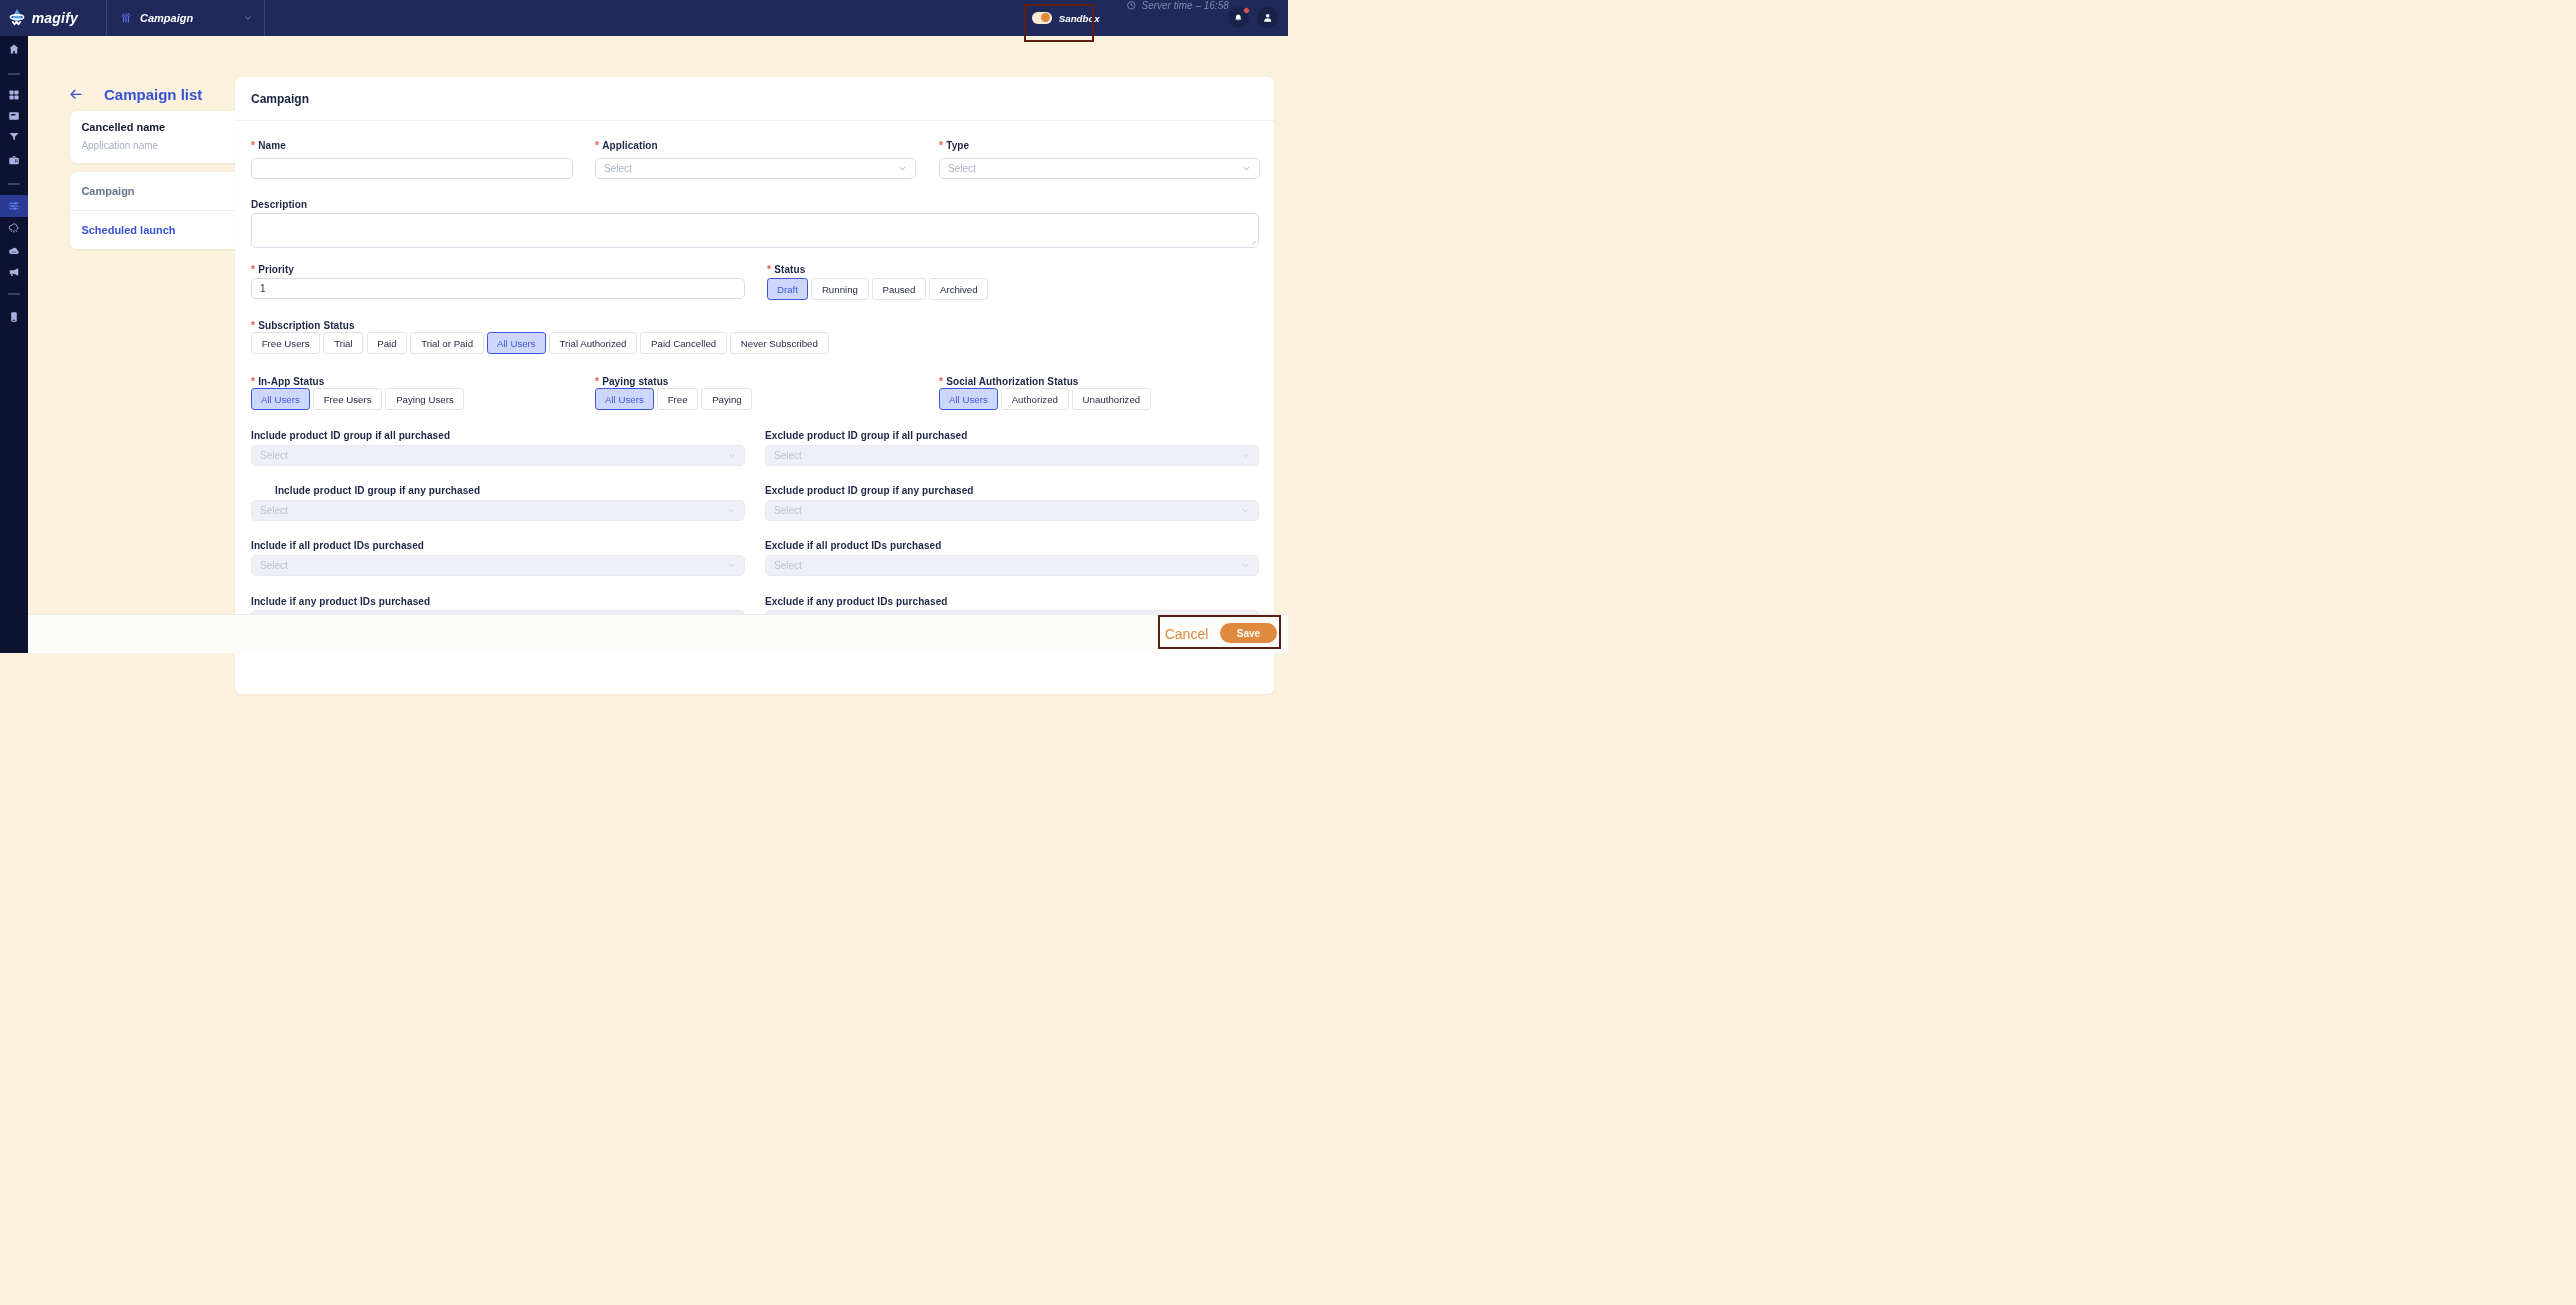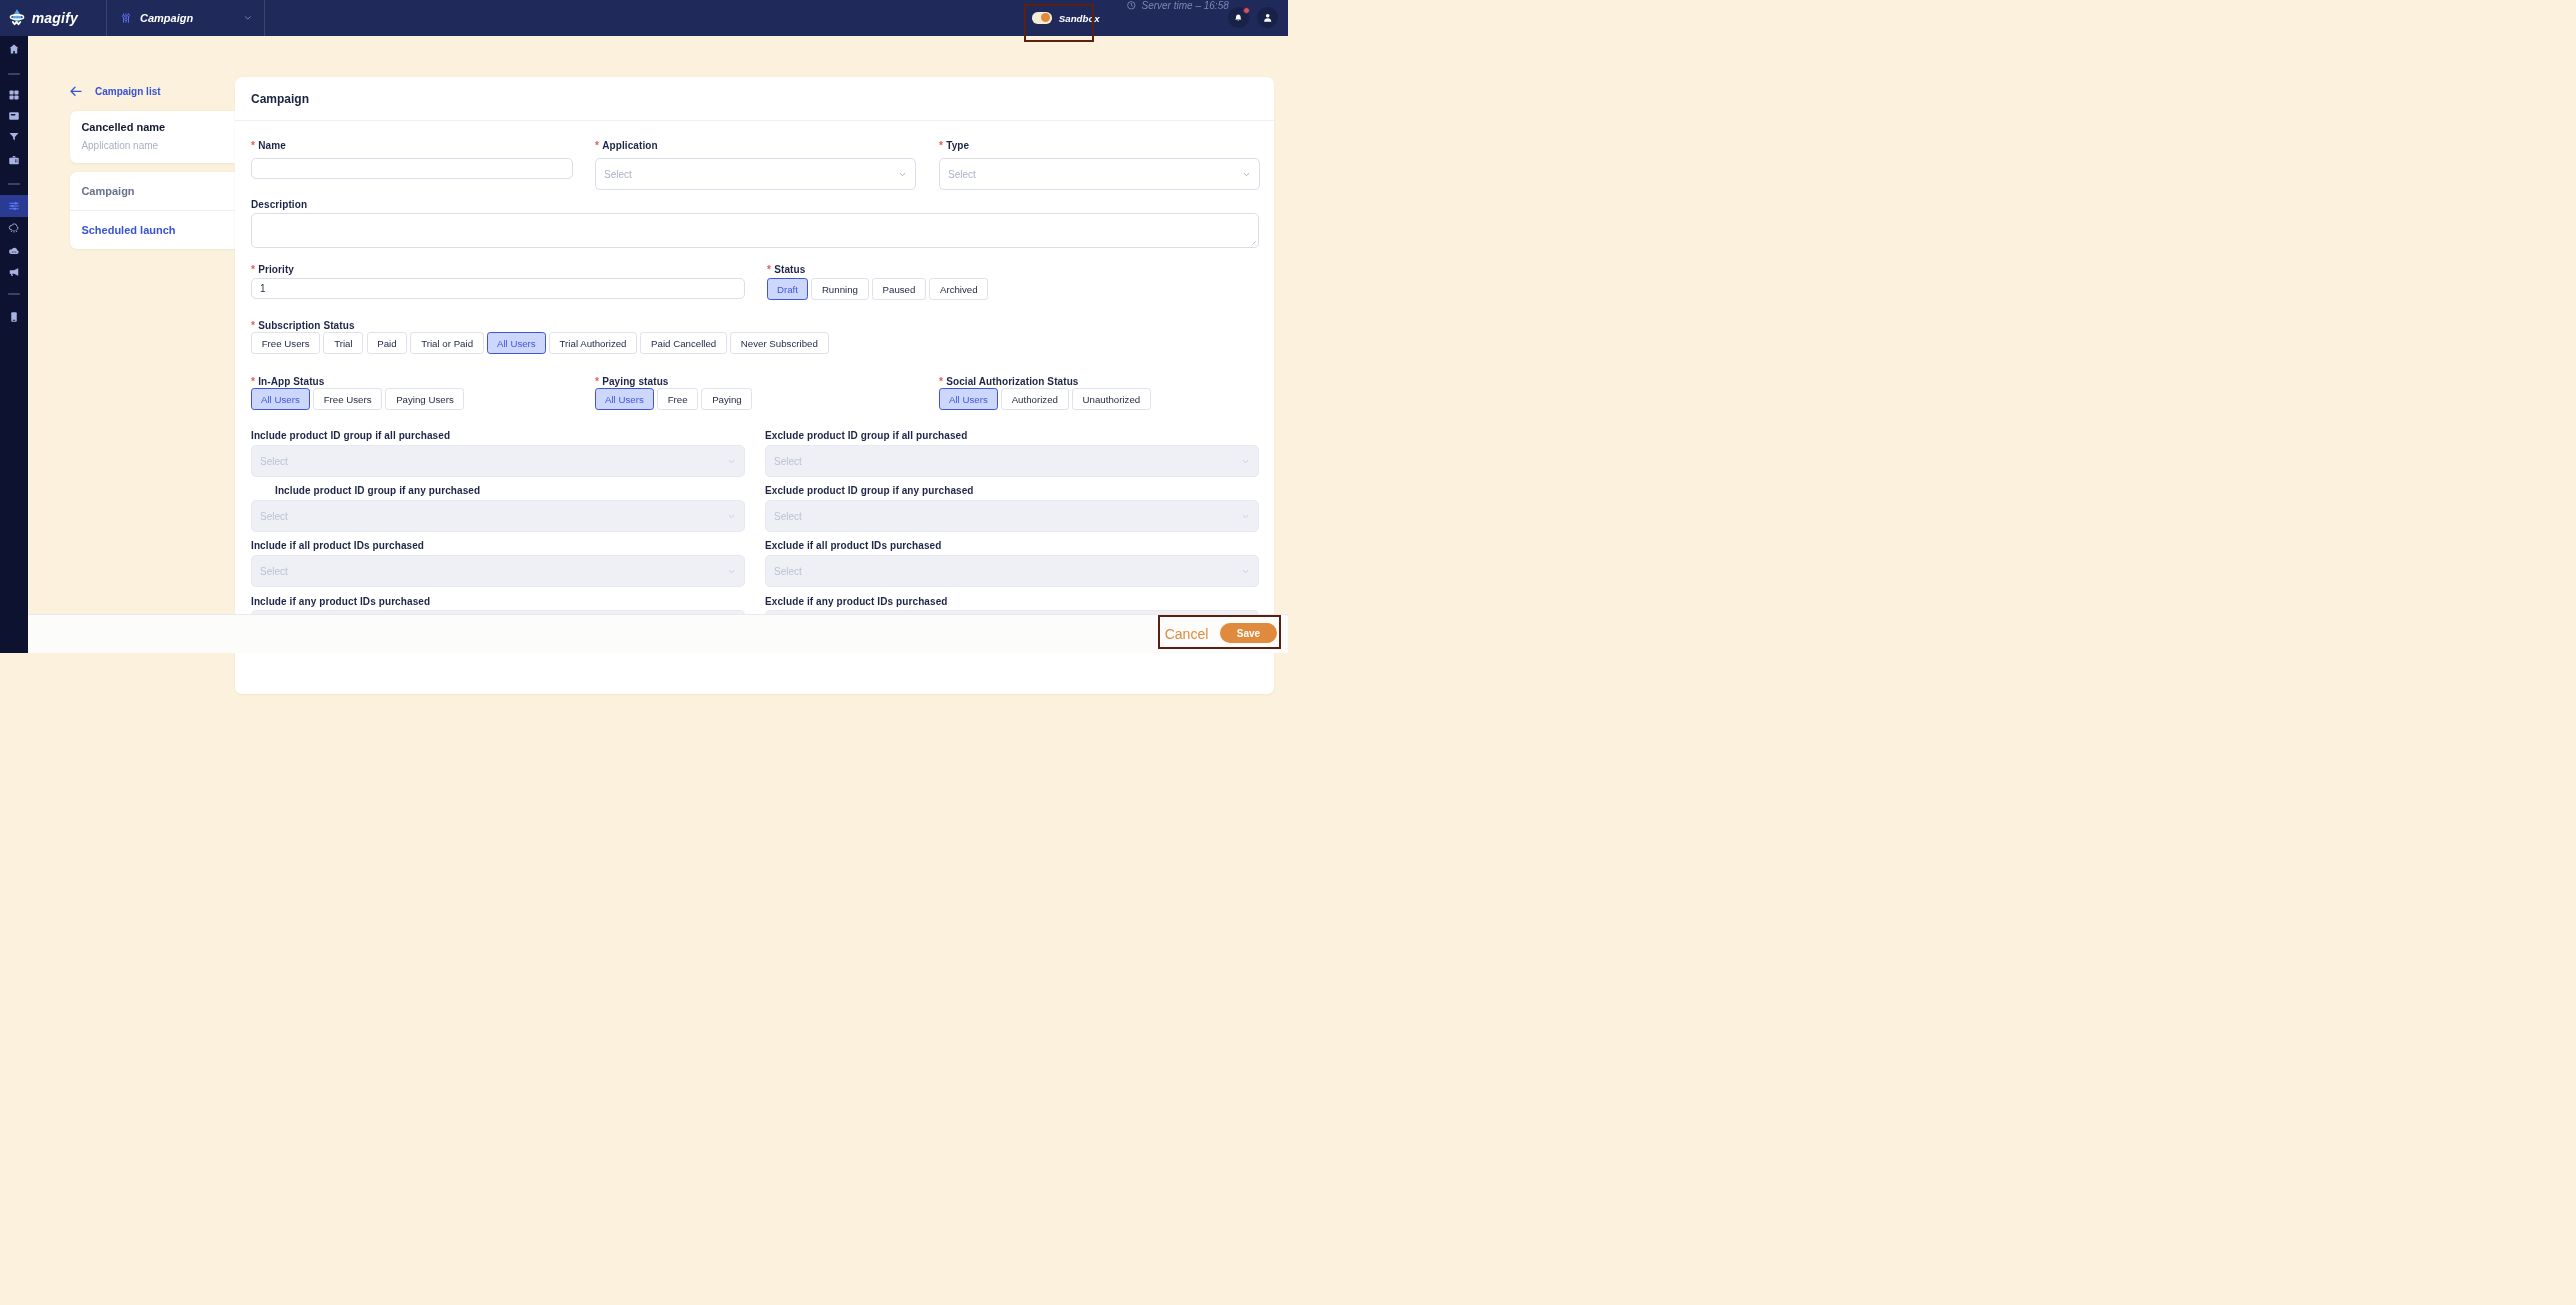--- a/index.html
+++ b/index.html
@@ -27,41 +27,41 @@
 
   
   #sidebar { position:absolute; left:0; top:36px; width:28px; height:617px; background:#0d1230; z-index:30; }
   .sb-item { position:absolute; left:0; width:28px; height:21px; display:flex; align-items:center; justify-content:center;
     color:#a9b3e2; cursor:pointer; }
   .sb-item.active { background:#2b3b93; height:22px; color:#5e7bf7; }
   .sb-div { position:absolute; left:8px; width:12px; height:1.6px; border-radius:0.8px; background:#3b4269; }
 
   
   #content { position:absolute; left:28px; top:36px; width:1260px; height:617px; background:#fbf1dc; }
-  .back-link { position:absolute; left:42px; top:50px; display:flex; align-items:center; gap:13px;
-    color:#3752d7; font-size:10px; font-weight:700; cursor:pointer; }
+  .back-link { position:absolute; left:42px; top:50px; display:flex; align-items:center; gap:22px;
+    color:#3752d7; font-size:15px; font-weight:700; cursor:pointer; }
   .card { position:absolute; background:#fff; border-radius:6.5px; box-shadow:0 0.8px 2.4px rgba(25,35,80,.06); }
   #name-card { left:42px; top:75px; width:183px; height:52px; padding:9.7px 11.4px; }
   .nc-title { font-size:11px; font-weight:700; color:#12182f; }
   .nc-sub { font-size:10px; color:#a9b0c2; margin-top:7.3px; }
   #nav-card { left:42px; top:136px; width:183px; height:77px; }
   .nav-row { height:38px; display:flex; align-items:center; padding-left:11.4px; font-size:11px; font-weight:700;
     color:#68718e; cursor:pointer; }
   .nav-row.active { color:#3752d7; }
   .nav-sep { height:0.8px; background:#edeff4; }
 
   
   #main-card { left:207px; top:41px; width:1039px; height:617px; }
   .card-header { height:44px; border-bottom:0.8px solid #edeff4; display:flex; align-items:center; padding-left:16px;
     font-size:12px; font-weight:700; color:#1b2342; }
   .fl { position:absolute; display:flex; gap:3.2px; font-size:10px; font-weight:700; color:#1d2647; letter-spacing:0.1px; }
   .req { color:#e25c4f; }
   .inp { position:absolute; height:21px; border:0.8px solid #d9dde8; border-radius:4.9px; background:#fff;
     font-size:10px; color:#2a3150; padding:0 8px; font-family:inherit; outline:none; }
-  .selbox { position:absolute; height:32px; border:0.8px solid #d9dde8; border-radius:4.9px; background:#fff;
+  .selbox { position:absolute; height:21px; border:0.8px solid #d9dde8; border-radius:4.9px; background:#fff;
     display:flex; align-items:center; justify-content:space-between; padding:0 8px; cursor:pointer; }
   .selbox .ph { color:#a9b1c4; font-size:10px; }
   .selbox.disabled { background:#eef0f5; border-color:#e7e9f0; cursor:default; }
   .selbox.disabled .ph { color:#bcc2d0; }
   .ta-wrap { position:absolute; border:0.8px solid #d9dde8; border-radius:4.9px; background:#fff; }
   .ta-wrap textarea { width:100%; height:100%; border:none; resize:none; outline:none; border-radius:4.9px;
     font-family:inherit; font-size:10px; padding:4.9px 8px; color:#2a3150; }
   .rsz { position:absolute; right:2.4px; bottom:2.4px; width:6.5px; height:6.5px; pointer-events:none;
     background:repeating-linear-gradient(135deg, transparent 0 1.6px, #9aa1b4 1.6px 2.4px); opacity:.7;
     clip-path:polygon(100% 0, 100% 100%, 0 100%); }

